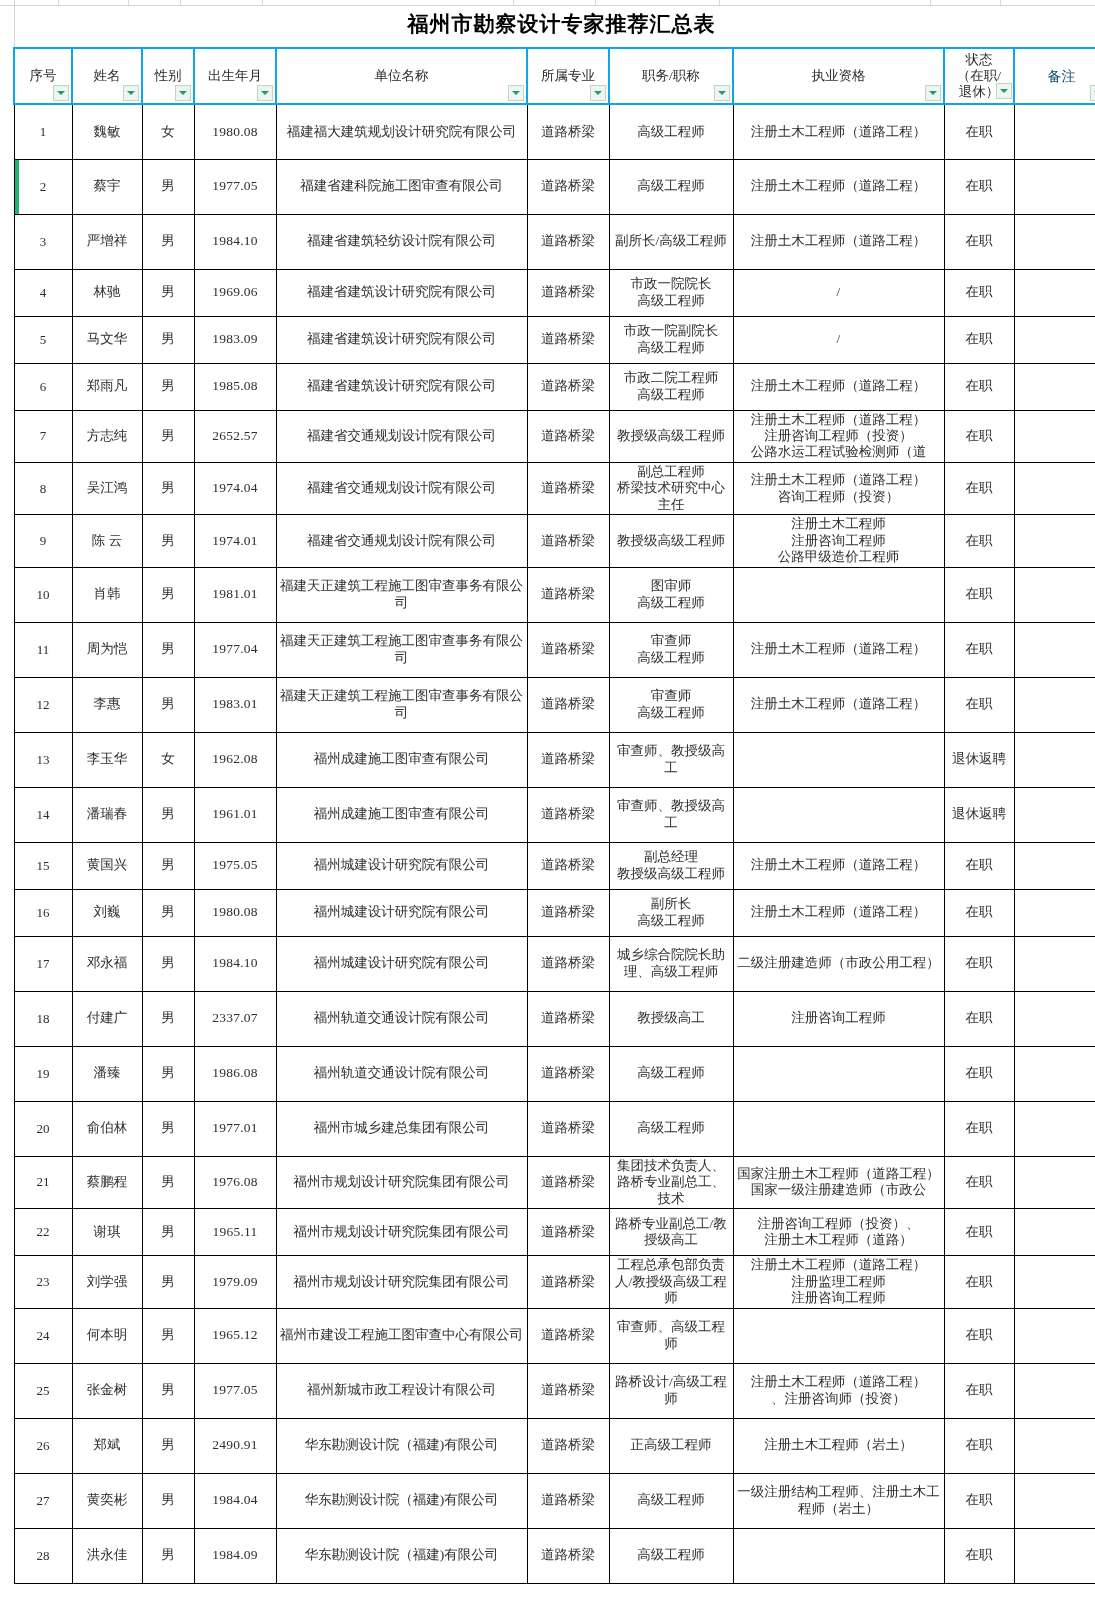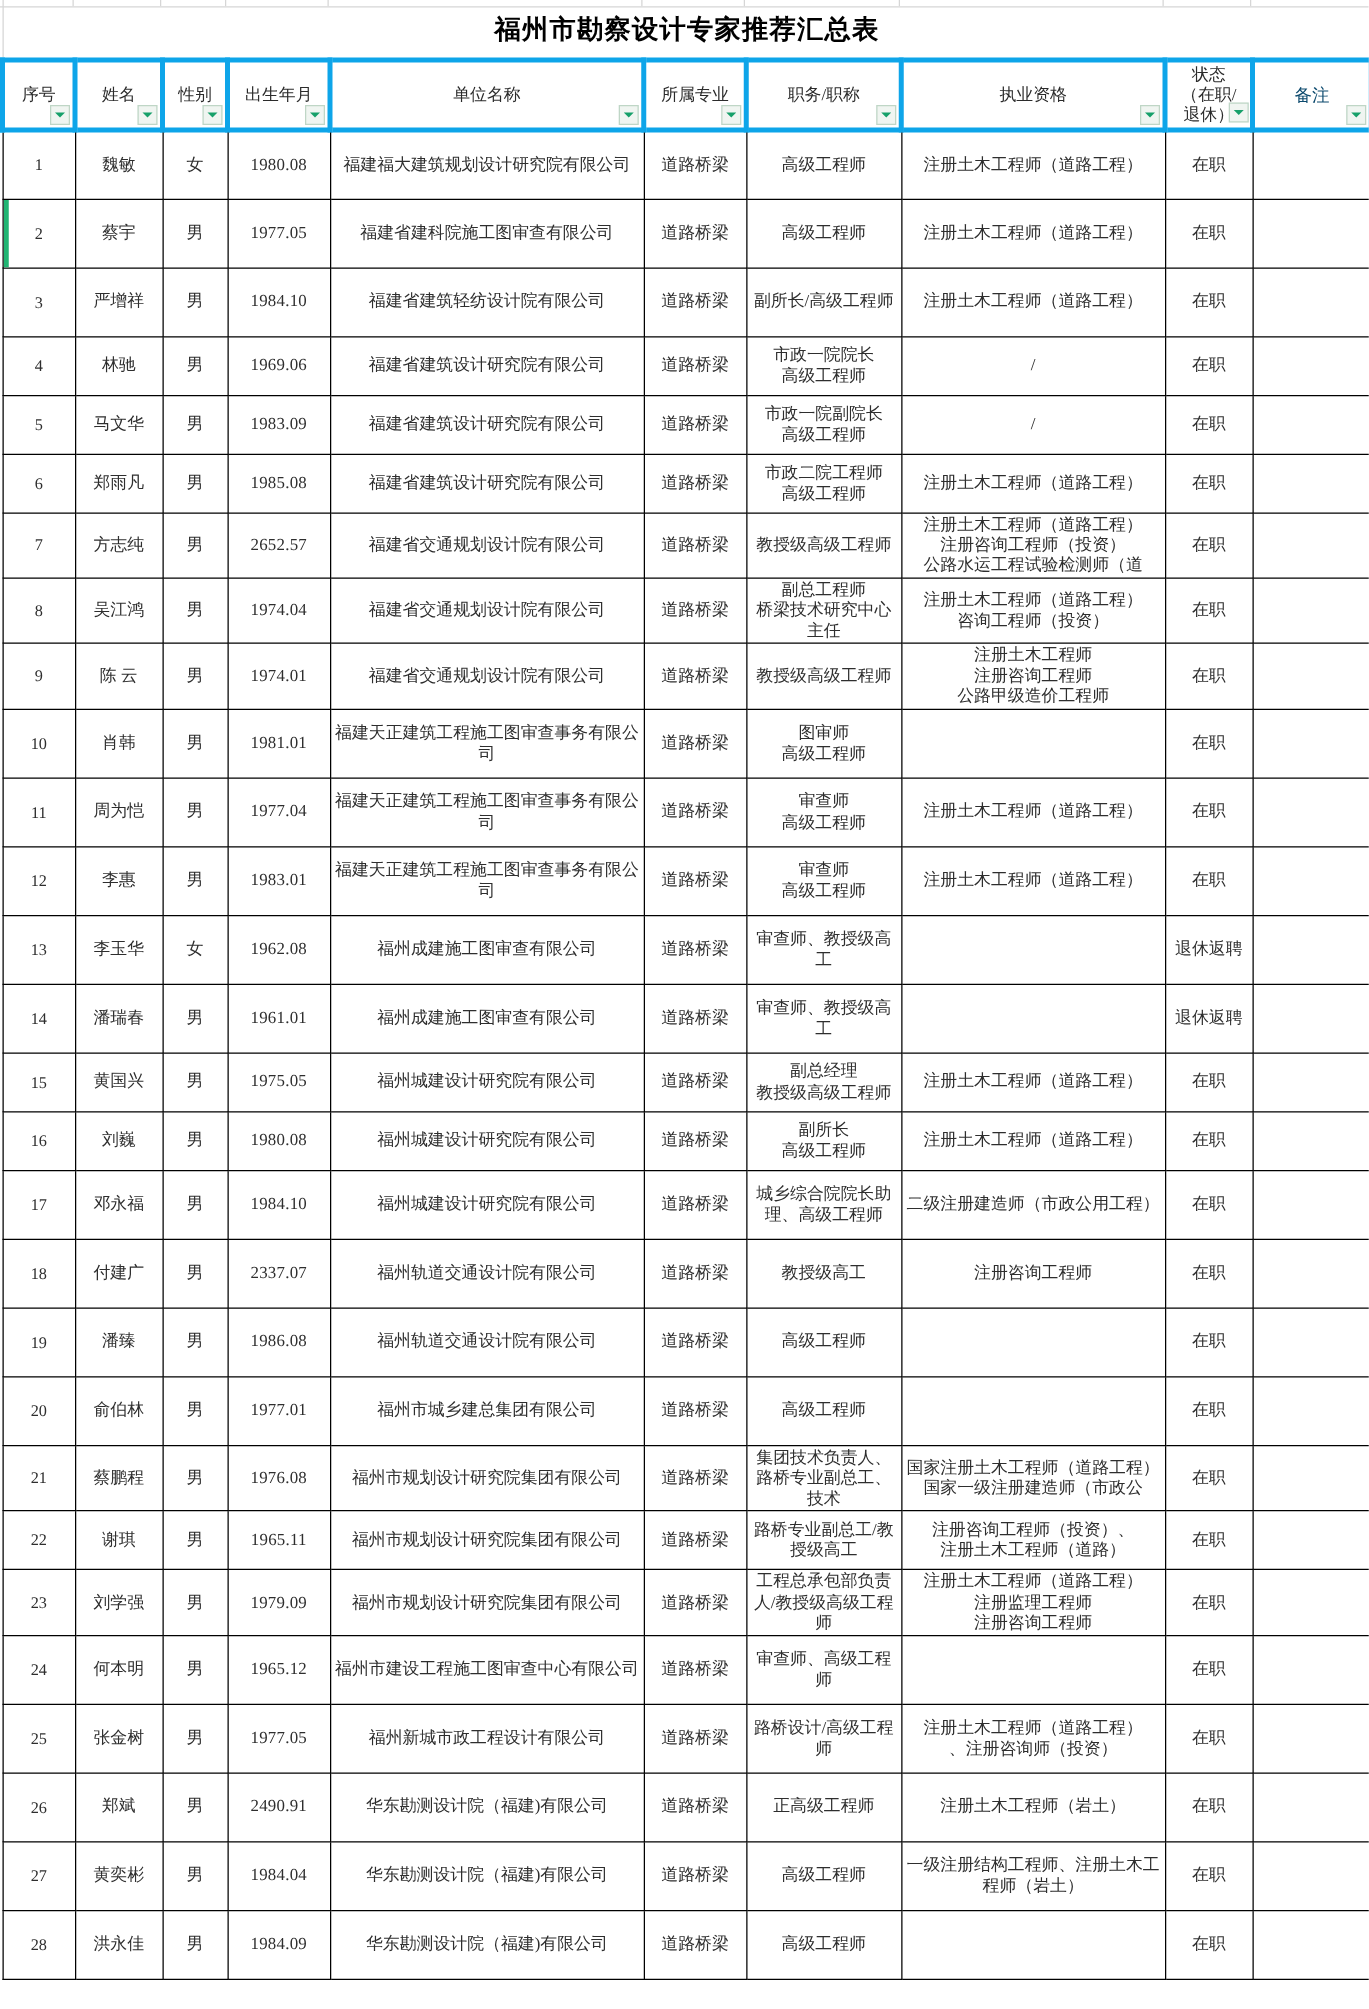--- a/index.html
+++ b/index.html
@@ -13,21 +13,21 @@
     position:relative;
   }
   
   .sheet-grid-top{
     position:absolute;left:0;top:0;width:1095px;height:6px;
     box-sizing:border-box;
     border-bottom:1px solid #d6d6d6;
   }
   .sheet-grid-top i{position:absolute;top:0;bottom:0;width:1px;background:#d6d6d6;}
 
-  .wrap{position:absolute;left:0;top:0;width:917px;}
+  .wrap{position:absolute;left:13px;top:0;width:917px;}
 
   table.sheet{
     border-collapse:collapse;
     table-layout:fixed;
     width:1095px;
     border-spacing:0;
   }
   table.sheet td{
     padding:0;
     vertical-align:middle;
@@ -45,21 +45,21 @@
     font-weight:bold;
     font-size:21px;
     letter-spacing:1px;
     color:#000;
     text-align:center;
     vertical-align:middle;
   }
 
   
   tr.header-row td{
-    border:4px solid #0ea5e9;
+    border:2px solid #0ea5e9;
     height:56px;
     font-size:13.5px;
     position:relative;
     vertical-align:middle;
     line-height:1.18;
     color:#2b2b2b;
   }
   tr.header-row td .hdr-txt{
     display:block;
     padding:0 3px 0 3px;

